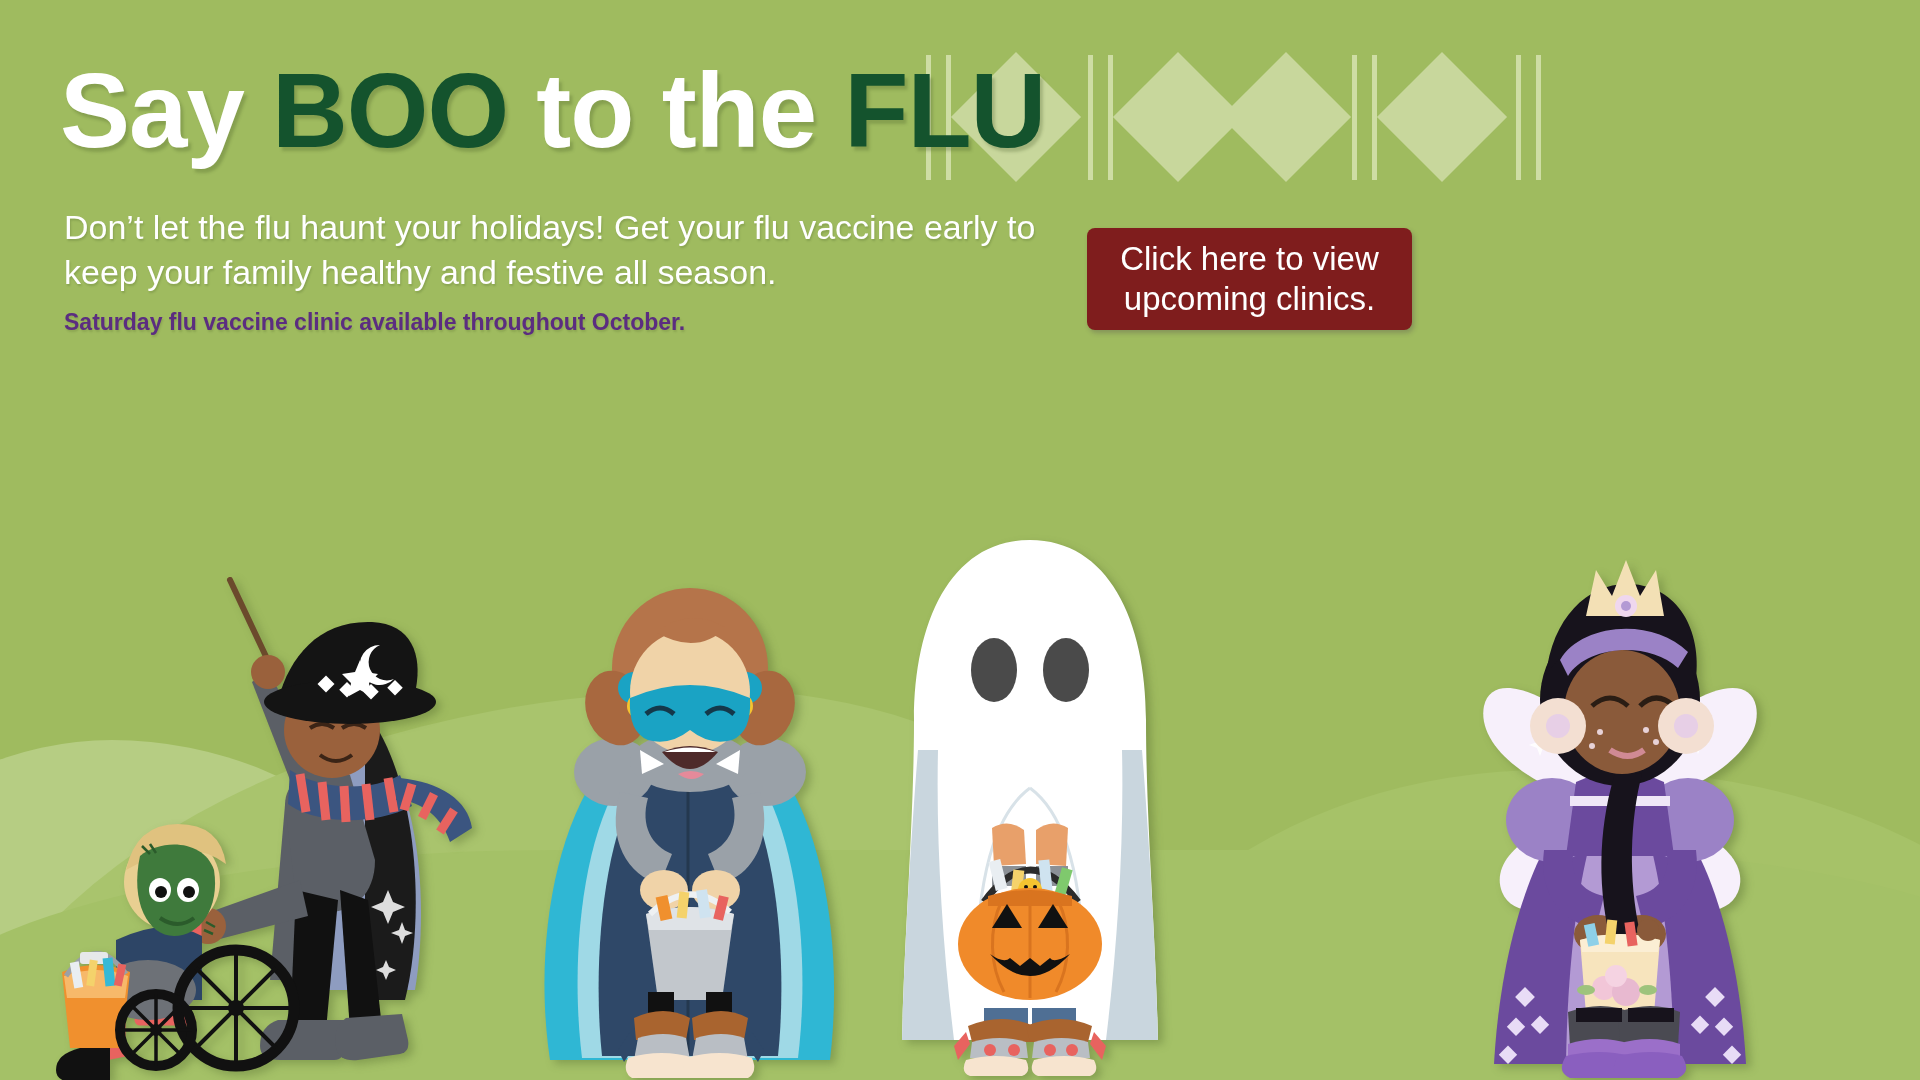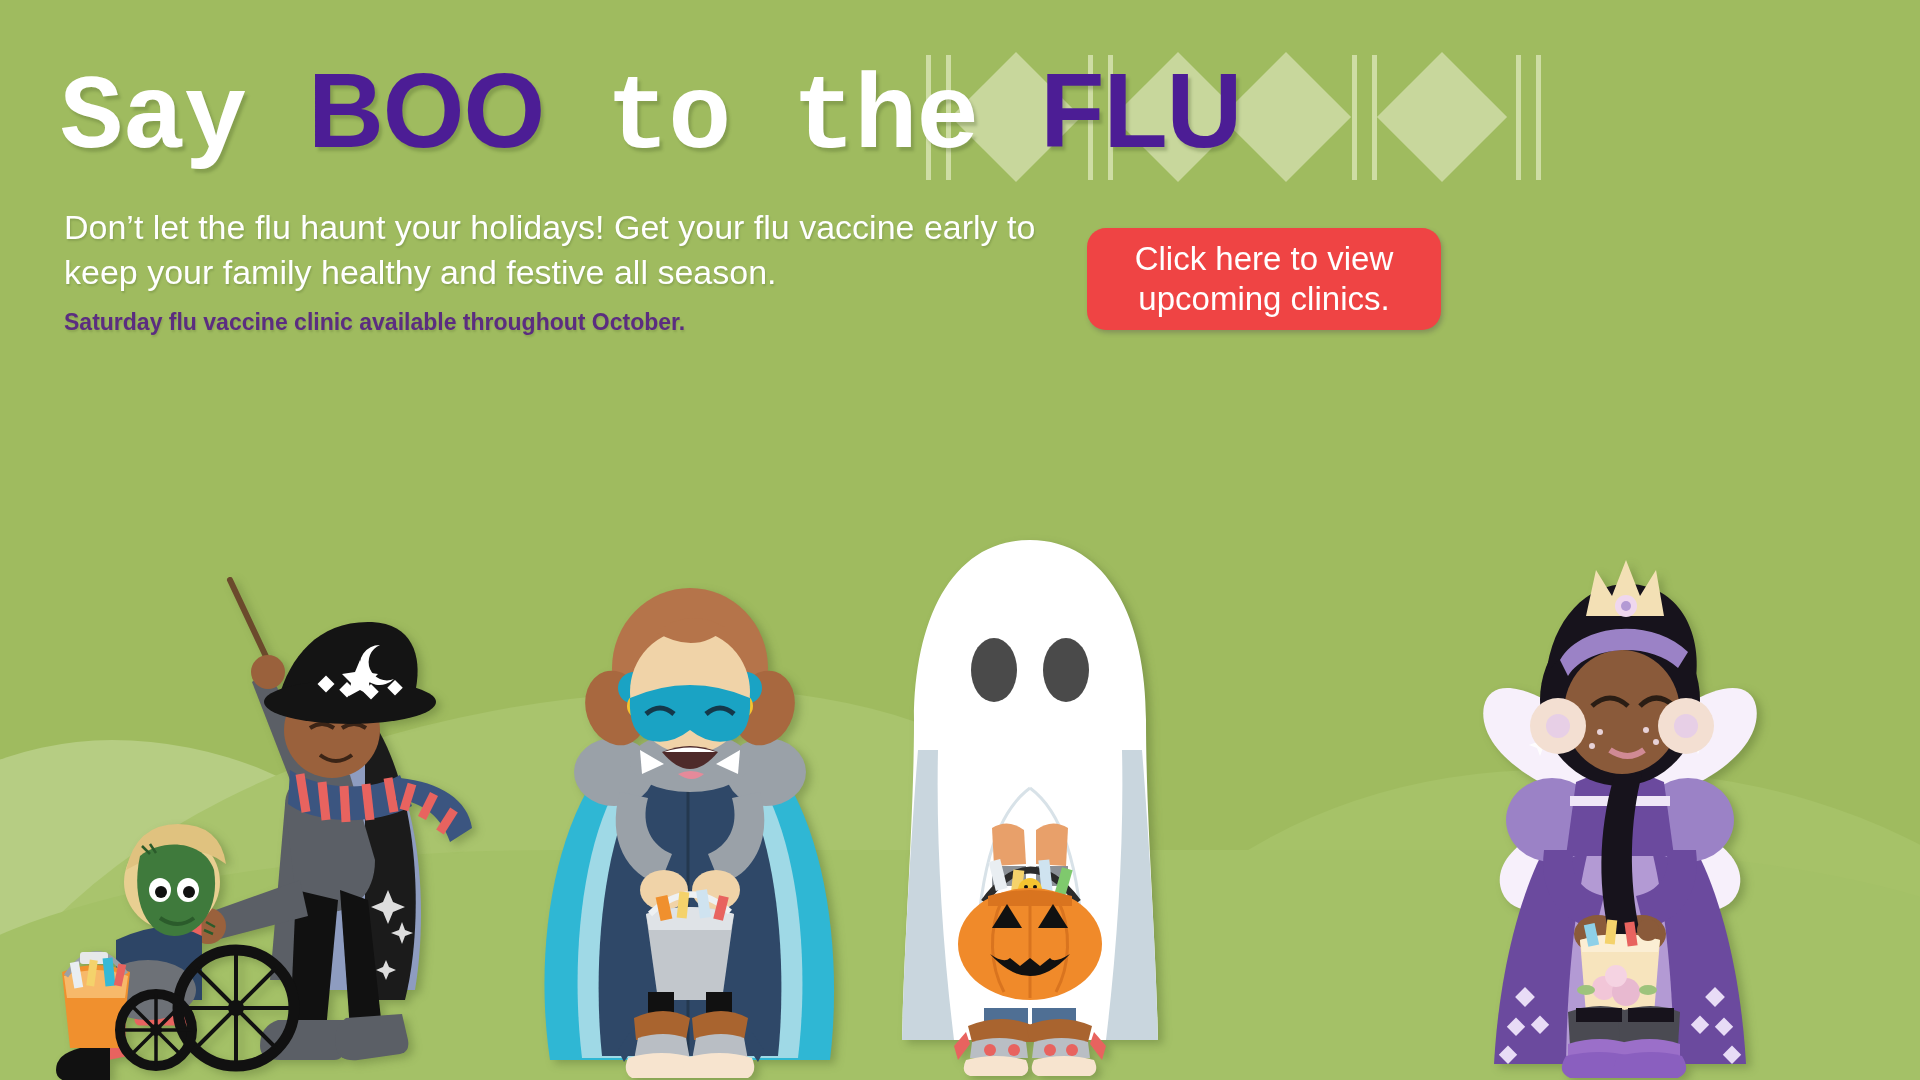--- a/index.html
+++ b/index.html
@@ -36,39 +36,39 @@
   .rb-dia  { position:absolute; top:16px; width:92px; height:92px;
     background:#c8d79c; transform:rotate(45deg); }
 
   
   .headline {
     position:absolute; left:60px; top:56px;
     font-size:105px; font-weight:bold; line-height:1.05;
     letter-spacing:-1px; white-space:nowrap;
     text-shadow:3px 4px 3px rgba(60,80,30,.25);
   }
-  .hl-white { color:#ffffff;font-family:Liberation Mono, monospace; }
-  .hl-green { color:#4c1d95; }
+  .hl-white { color:#ffffff; }
+  .hl-green { color:#14532d; }
 
   
   .body-copy {
     position:absolute; left:64px; top:205px; width:990px;
     color:#ffffff; font-size:34px; line-height:1.33; font-weight:400;
     text-shadow:1px 2px 2px rgba(60,80,30,.22);
   }
   .sub-copy {
     position:absolute; left:64px; top:308px; width:1010px;
     color:#5b2d80; font-size:23px; font-weight:bold; line-height:1.3;
     text-shadow:1px 2px 2px rgba(60,80,30,.18);
   }
 
   
   .cta {
-    position:absolute; left:1087px; top:228px; width:354px; height:102px;
-    background:#ef4444; border-radius:19px;
+    position:absolute; left:1087px; top:228px; width:325px; height:102px;
+    background:#7f1d1d; border-radius:8px;
     display:flex; align-items:center; justify-content:center;
     color:#fff; font-size:33px; line-height:1.22; text-align:center;
     font-weight:500; cursor:pointer;
     box-shadow:2px 3px 5px rgba(50,30,70,.25);
   }
 
   
   .fig { position:absolute; bottom:0; }
   .sh  { filter:drop-shadow(5px 4px 4px rgba(60,80,30,.30)); }
 </style>

